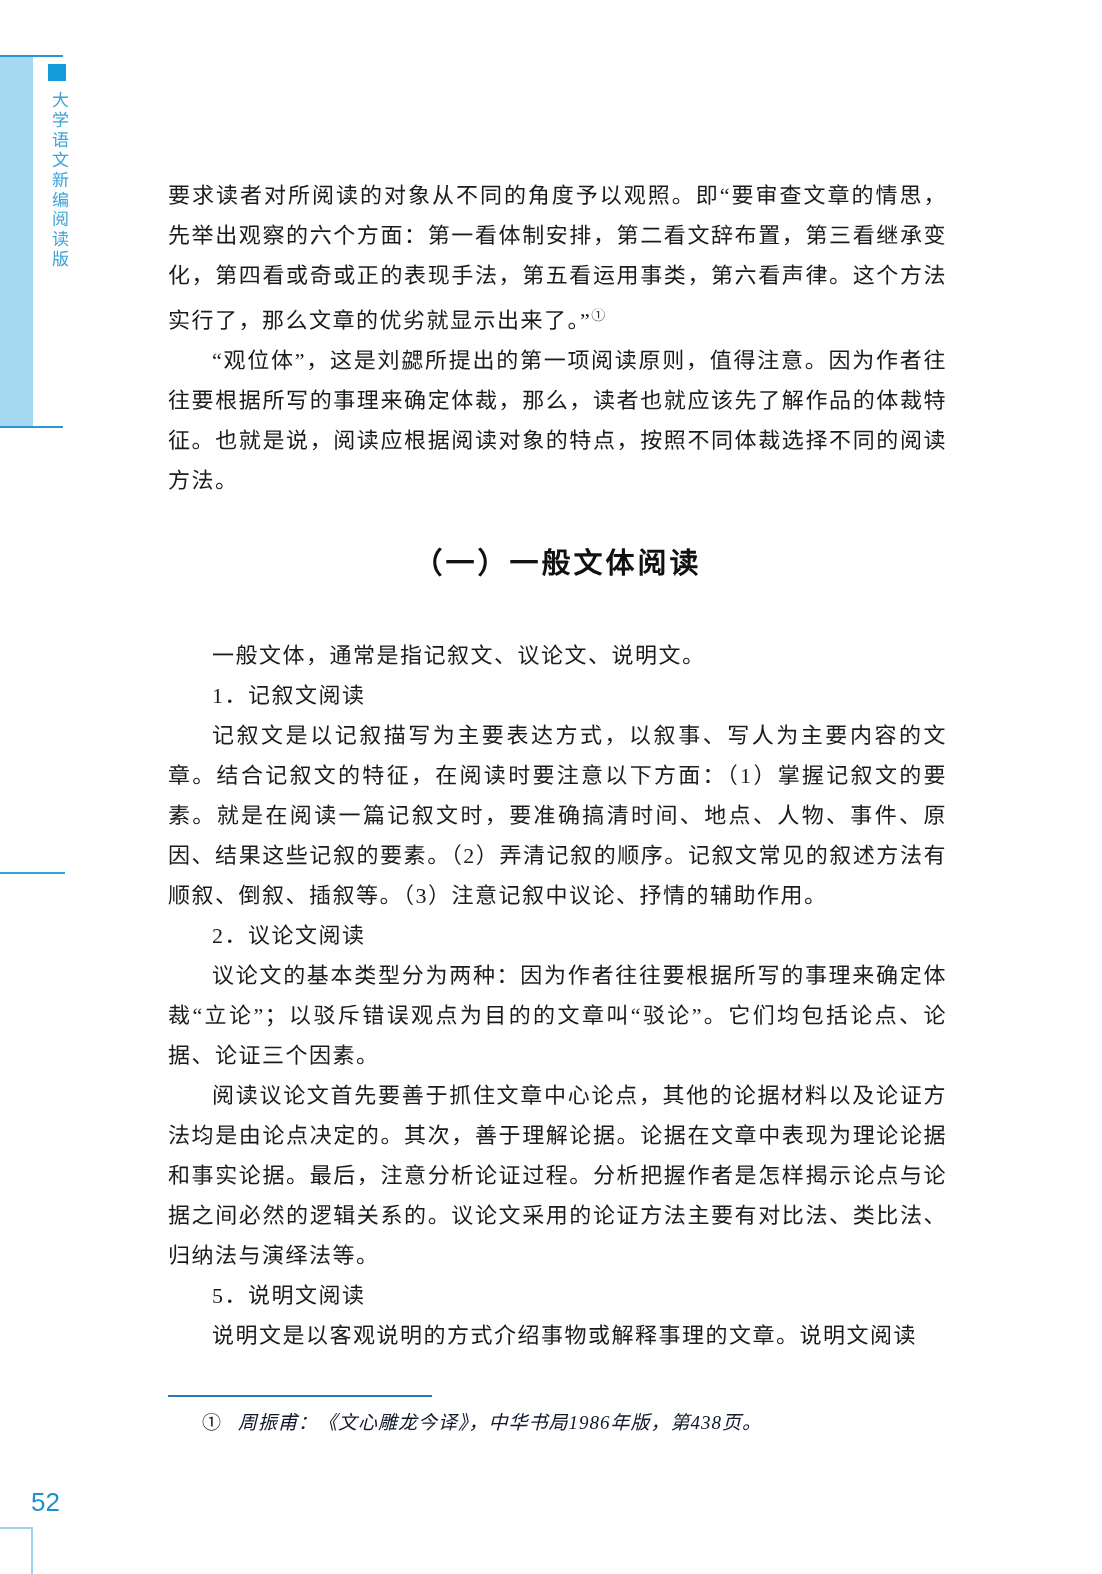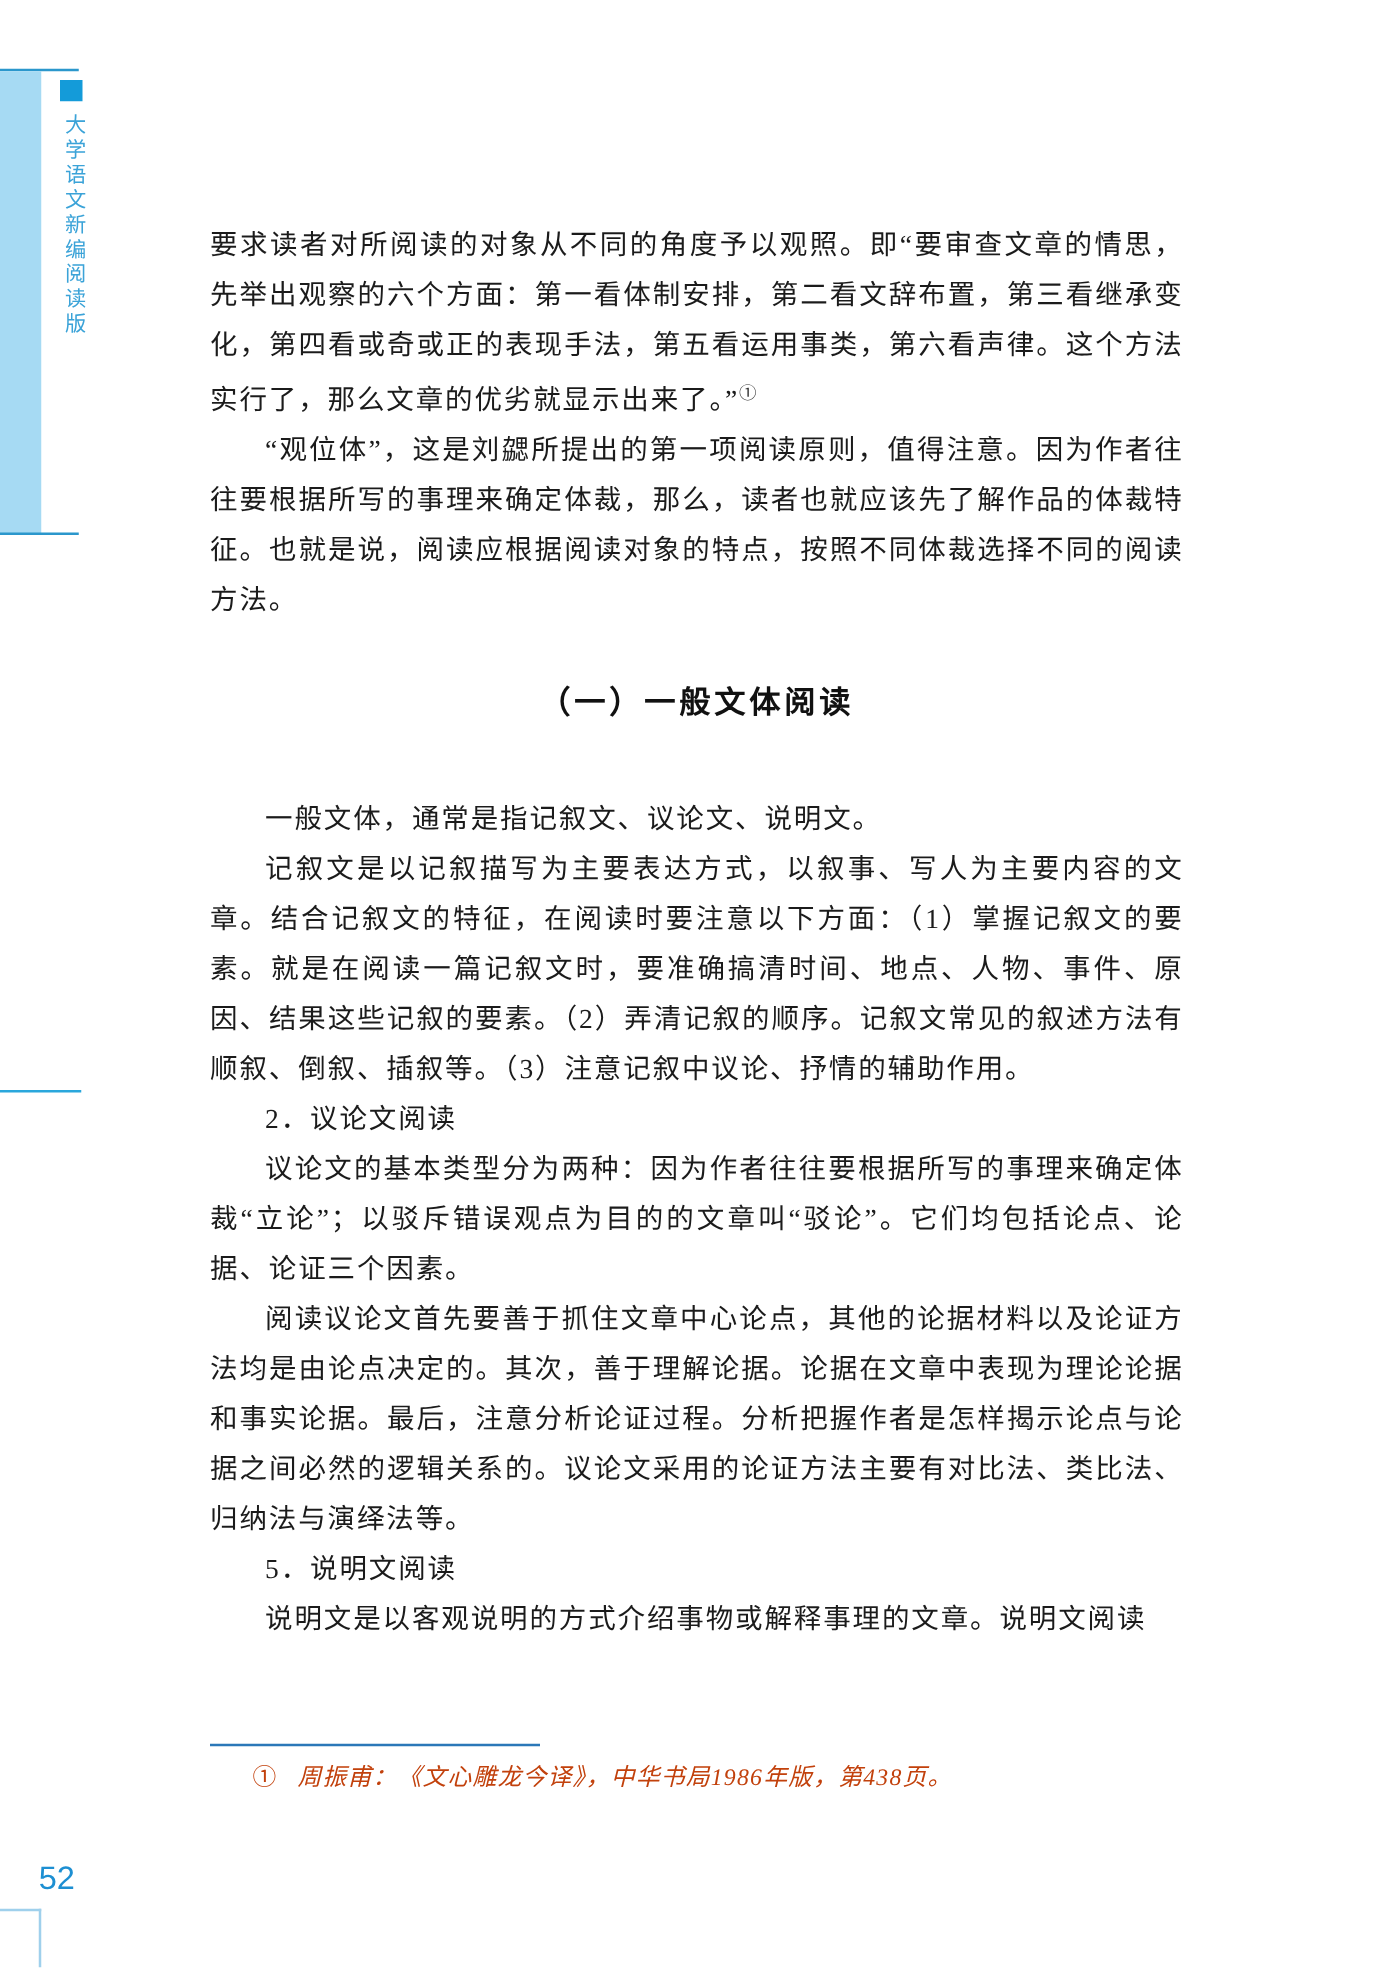--- a/index.html
+++ b/index.html
@@ -77,41 +77,41 @@
     letter-spacing: 0;
     vertical-align: 8px;
     color: #333333;
   }
   .section-heading {
     margin: 40px 0 51px 0;
     text-indent: 0;
     text-align: center;
     font-family: "Liberation Sans", "DejaVu Sans", sans-serif;
     font-weight: 700;
-    font-size: 25px;
+    font-size: 29px;
     line-height: 44px;
     letter-spacing: 3px;
     color: #111111;
   }
 
   
   .footnote {
     position: absolute; left: 168px; top: 1395px; width: 779px;
   }
   .footnote-rule {
     width: 264px; height: 2px; background: #2b78b8;
     margin: 0 0 13px 0;
   }
   .footnote-line {
     padding-left: 34px;
     font-family: "Liberation Serif", "DejaVu Serif", serif;
     font-style: italic;
     font-size: 19px;
     line-height: 26px;
-    color: #c2410c;
+    color: #0f172a;
     letter-spacing: 1px;
   }
   .footnote-marker { margin-right: 16px; font-style: normal; }
 </style>
 </head>
 <body>
 
 <div class="page">
 
   <div class="top-rule"></div>
@@ -126,20 +126,21 @@
 
   <div class="main-text">
 
     <p class="no-indent"><span>要求读者对所阅读的对象从不同的角度予以观照。即“要审查文章的情思，先举出观察的六个方面：第一看体制安排，第二看文辞布置，第三看继承变化，第四看或奇或正的表现手法，第五看运用事类，第六看声律。这个方法实行了，那么文章的优劣就显示出来了。”</span><sup class="footnote-ref">①</sup></p>
 
     <p>“观位体”，这是刘勰所提出的第一项阅读原则，值得注意。因为作者往往要根据所写的事理来确定体裁，那么，读者也就应该先了解作品的体裁特征。也就是说，阅读应根据阅读对象的特点，按照不同体裁选择不同的阅读方法。</p>
 
     <h2 class="section-heading">（一）一般文体阅读</h2>
 
     <p>一般文体，通常是指记叙文、议论文、说明文。</p>
+    <p>1．记叙文阅读</p>
     <p>记叙文是以记叙描写为主要表达方式，以叙事、写人为主要内容的文章。结合记叙文的特征，在阅读时要注意以下方面：（1）掌握记叙文的要素。就是在阅读一篇记叙文时，要准确搞清时间、地点、人物、事件、原因、结果这些记叙的要素。（2）弄清记叙的顺序。记叙文常见的叙述方法有顺叙、倒叙、插叙等。（3）注意记叙中议论、抒情的辅助作用。</p>
     <p>2．议论文阅读</p>
     <p>议论文的基本类型分为两种：因为作者往往要根据所写的事理来确定体裁“立论”；以驳斥错误观点为目的的文章叫“驳论”。它们均包括论点、论据、论证三个因素。</p>
     <p>阅读议论文首先要善于抓住文章中心论点，其他的论据材料以及论证方法均是由论点决定的。其次，善于理解论据。论据在文章中表现为理论论据和事实论据。最后，注意分析论证过程。分析把握作者是怎样揭示论点与论据之间必然的逻辑关系的。议论文采用的论证方法主要有对比法、类比法、归纳法与演绎法等。</p>
     <p>5．说明文阅读</p>
     <p>说明文是以客观说明的方式介绍事物或解释事理的文章。说明文阅读</p>
 
   </div>
 
   <div class="footnote">

